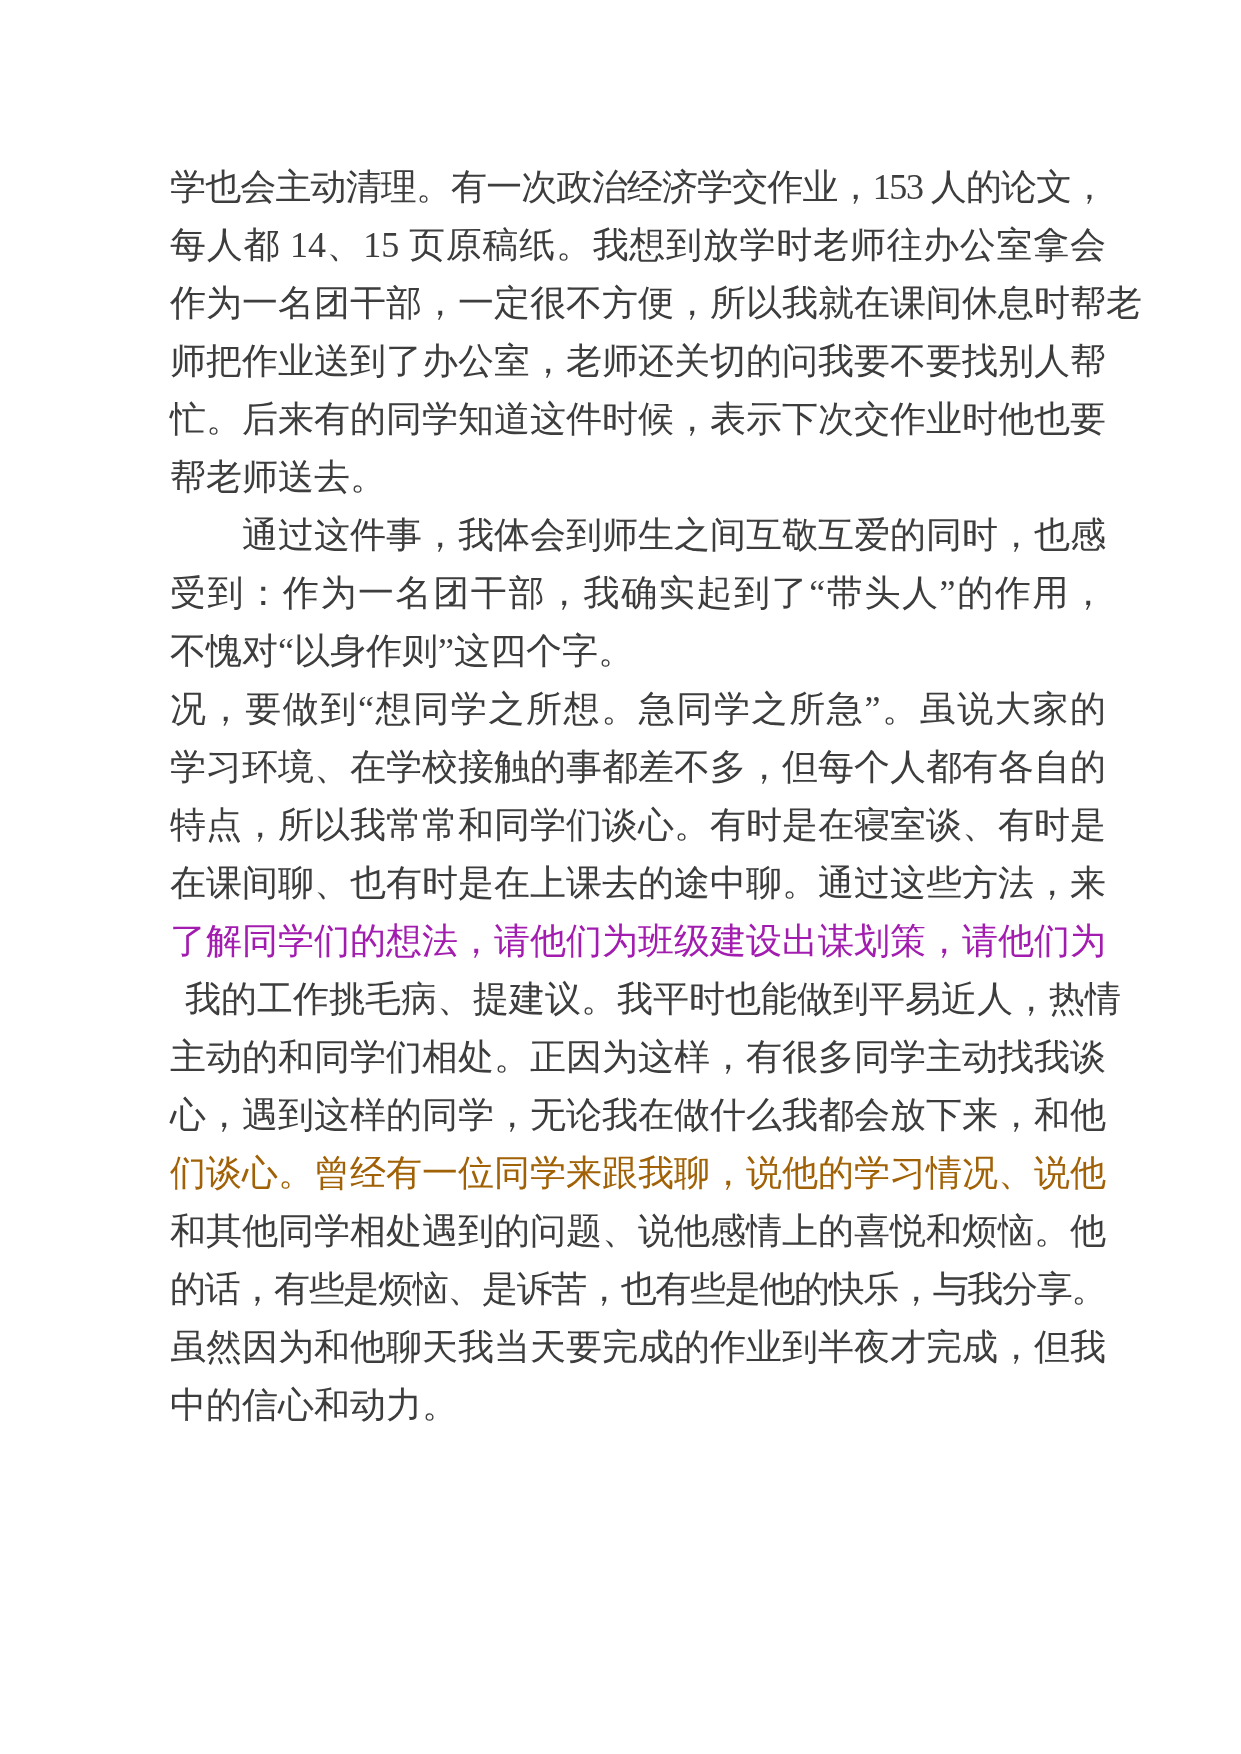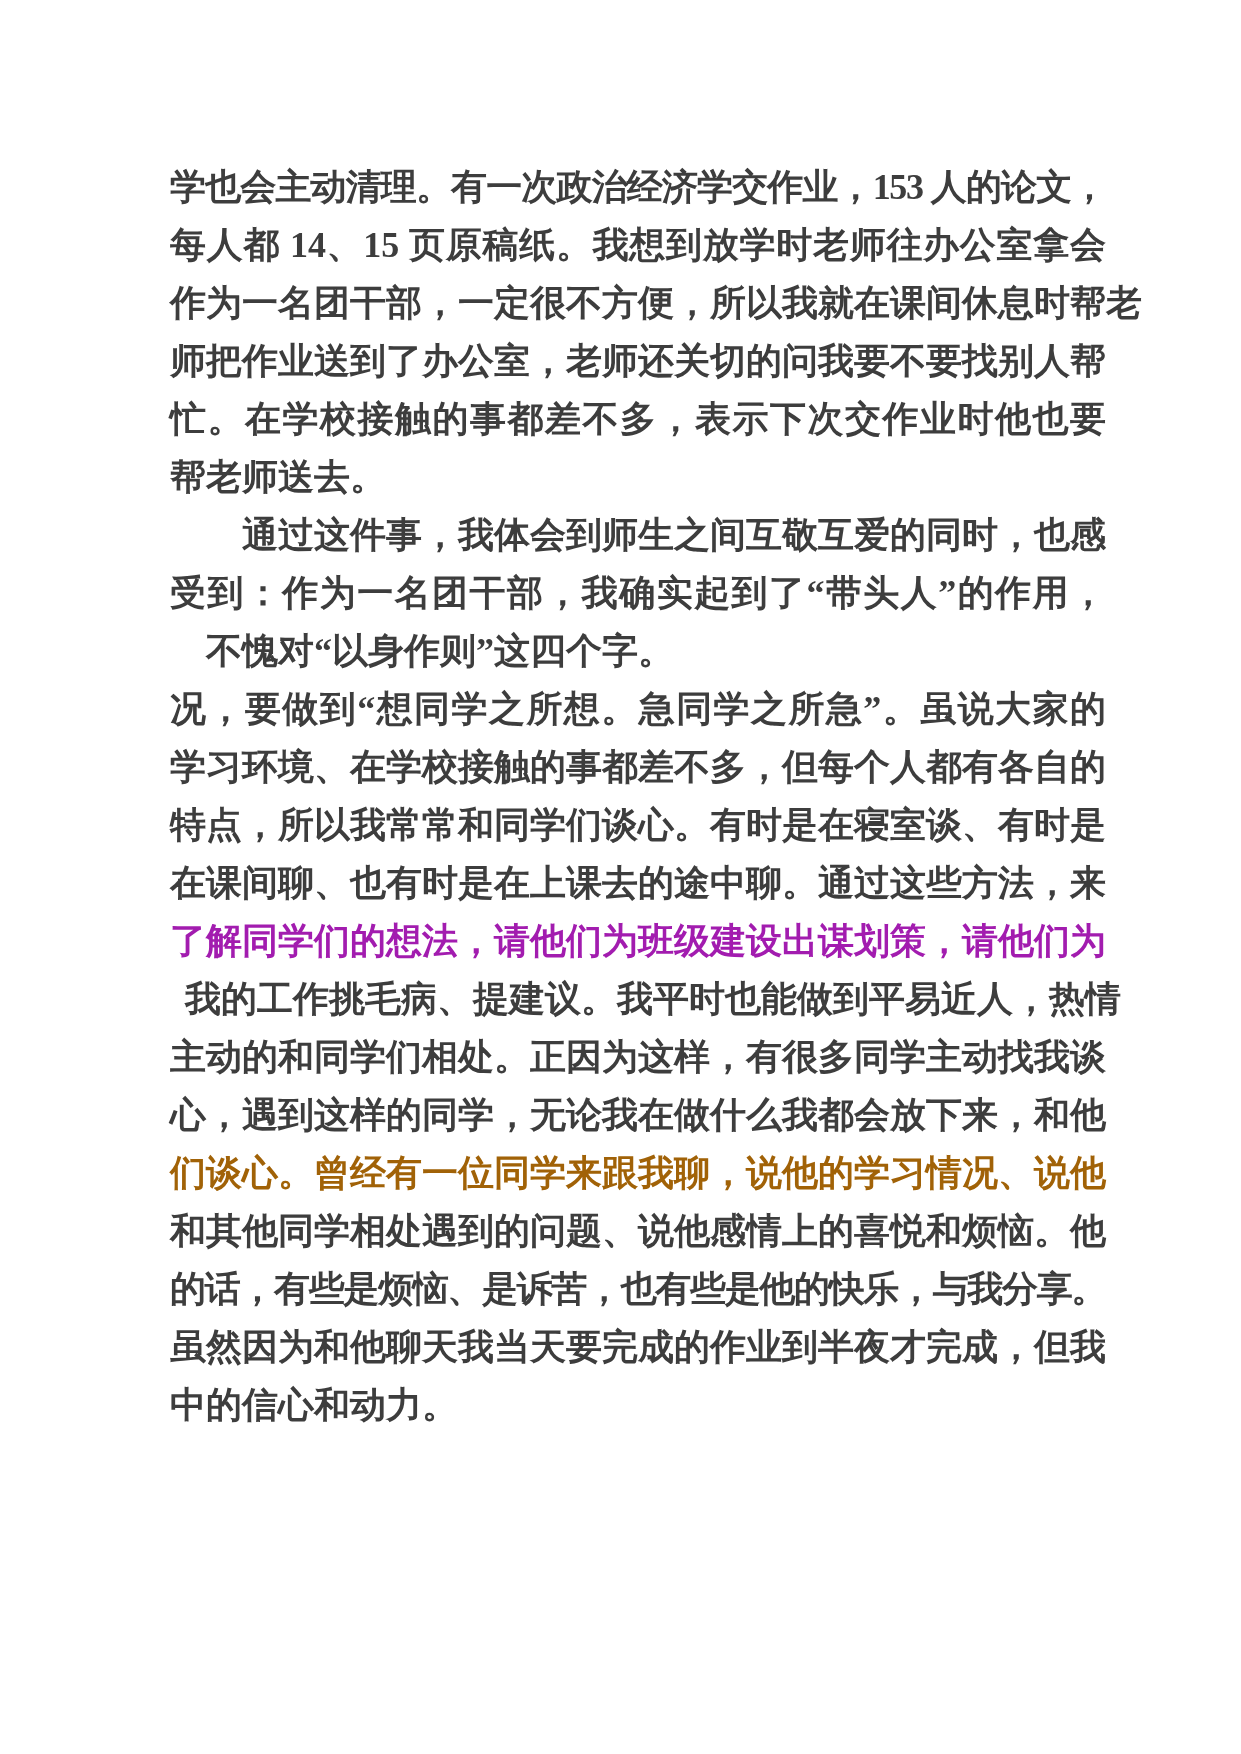--- a/index.html
+++ b/index.html
@@ -22,21 +22,21 @@
     overflow: hidden;
   }
   .paragraph {
     margin: 0;
     padding: 0;
   }
   .line {
     height: 58px;
     line-height: 58px;
     font-size: 36px;
-    font-weight: bold;
+    font-weight: normal;
     color: #3d3d3d;
     text-align: justify;
     text-align-last: justify;
     text-justify: inter-character;
     white-space: nowrap;
   }
   .line.para-last {
     text-align-last: left;
   }
   .line.indent {
@@ -48,27 +48,27 @@
 </style>
 </head>
 <body>
 
 <div class="page" style="background: rgb(255, 255, 255);">
     <div class="paragraph">
       <div class="line tight" style="color: rgb(61, 61, 61);">学也会主动清理。有一次政治经济学交作业，153 人的论文，</div>
       <div class="line" style="color: rgb(61, 61, 61);">每人都 14、15 页原稿纸。我想到放学时老师往办公室拿会</div>
       <div class="line" style="color: rgb(61, 61, 61);">作为一名团干部，一定很不方便，所以我就在课间休息时帮老</div>
       <div class="line" style="color: rgb(61, 61, 61);">师把作业送到了办公室，老师还关切的问我要不要找别人帮</div>
-      <div class="line" style="color: rgb(61, 61, 61);">忙。在学校接触的事都差不多，表示下次交作业时他也要</div>
+      <div class="line" style="color: rgb(61, 61, 61);">忙。后来有的同学知道这件时候，表示下次交作业时他也要</div>
       <div class="line para-last" style="color: rgb(61, 61, 61);">帮老师送去。</div>
     </div>
     <div class="paragraph">
       <div class="line indent" style="color: rgb(61, 61, 61);">通过这件事，我体会到师生之间互敬互爱的同时，也感</div>
       <div class="line" style="color: rgb(61, 61, 61);">受到：作为一名团干部，我确实起到了“带头人”的作用，</div>
-      <div class="line para-last" style="color: rgb(61, 61, 61); margin-left: 36px;">不愧对“以身作则”这四个字。</div>
+      <div class="line para-last" style="color: rgb(61, 61, 61);">不愧对“以身作则”这四个字。</div>
     </div>
     <div class="paragraph">
       <div class="line" style="color: rgb(61, 61, 61);">况，要做到“想同学之所想。急同学之所急”。虽说大家的</div>
       <div class="line" style="color: rgb(61, 61, 61);">学习环境、在学校接触的事都差不多，但每个人都有各自的</div>
       <div class="line" style="color: rgb(61, 61, 61);">特点，所以我常常和同学们谈心。有时是在寝室谈、有时是</div>
       <div class="line" style="color: rgb(61, 61, 61);">在课间聊、也有时是在上课去的途中聊。通过这些方法，来</div>
       <div class="line" style="color: #a21caf;">了解同学们的想法，请他们为班级建设出谋划策，请他们为</div>
       <div class="line" style="color: rgb(61, 61, 61); margin-left: 15px;">我的工作挑毛病、提建议。我平时也能做到平易近人，热情</div>
       <div class="line" style="color: rgb(61, 61, 61);">主动的和同学们相处。正因为这样，有很多同学主动找我谈</div>
       <div class="line" style="color: rgb(61, 61, 61);">心，遇到这样的同学，无论我在做什么我都会放下来，和他</div>

